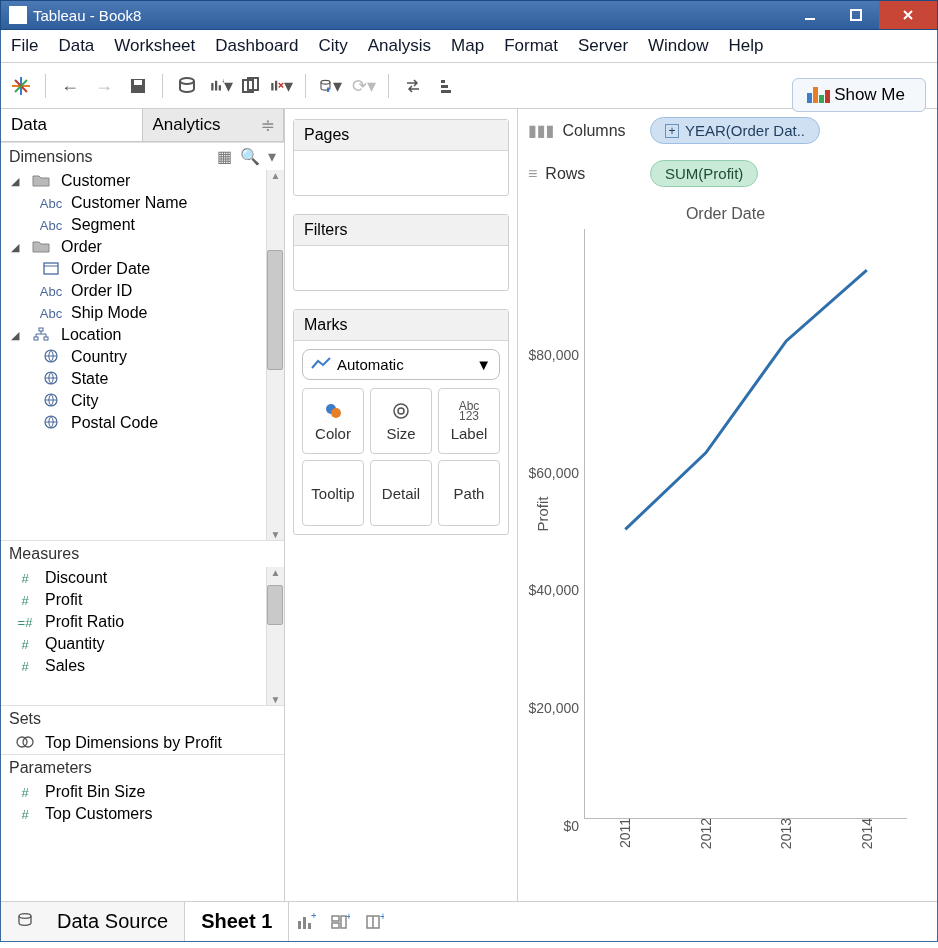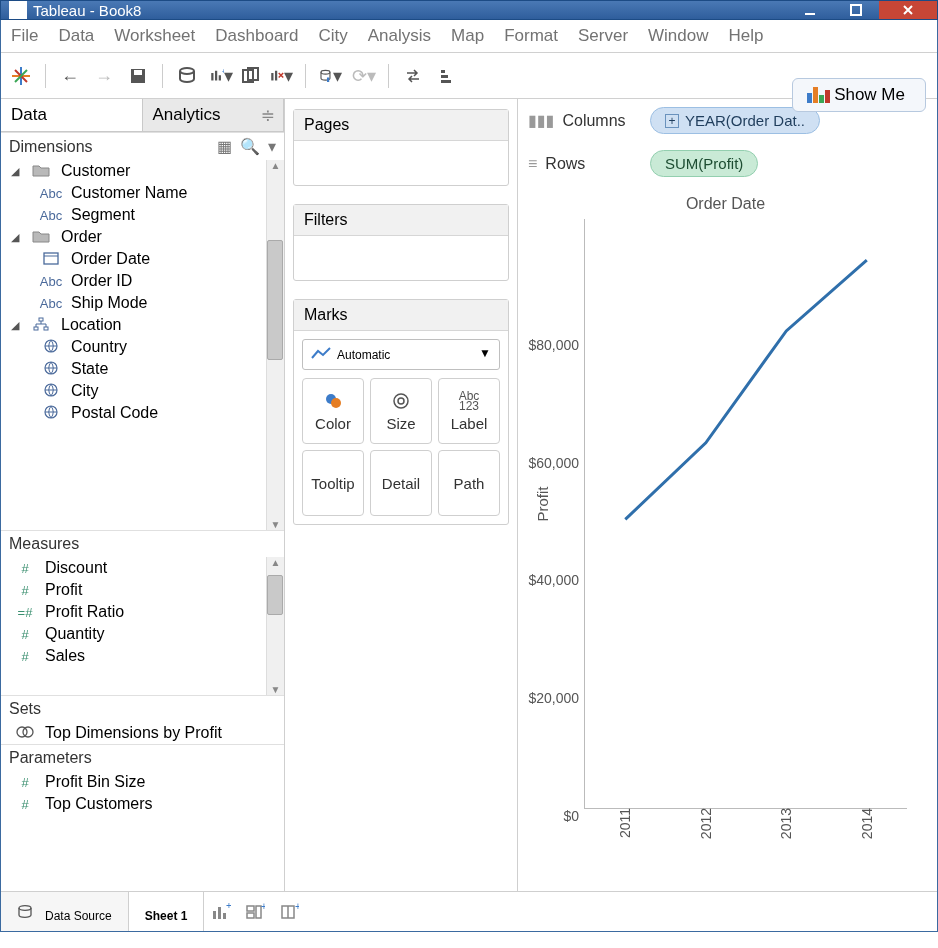--- a/index.html
+++ b/index.html
@@ -1,36 +1,36 @@
 <!DOCTYPE html>
 <html><head>
 <meta charset="utf-8">
 <style>
   * { box-sizing: border-box; font-family: "Segoe UI", Arial, sans-serif; }
   html, body { margin:0; padding:0; }
   body { background:#fff; width:938px; height:948px; overflow:hidden; }
 
   
   .titlebar {
-    height:20px;
+    height:30px;
     background:linear-gradient(#4a79b5,#2f5e9c);
     display:flex; align-items:center; padding-left:8px; color:#fff;
     border:1px solid #1c4b85;
   }
   .titlebar .icon { width:18px; height:18px; margin-right:6px; background:#fff; display:inline-block; }
   .titlebar .title { font-size:15px; flex:1; }
   .winbtns { display:flex; height:100%; }
   .winbtn { width:46px; display:flex; align-items:center; justify-content:center; color:#fff; font-size:14px; }
   .winbtn.close { background:#c74636; width:58px; }
   .winbtn svg { width:14px; height:14px; }
 
   .appframe { border:1px solid #3b6aa0; border-top:none; height:912px; background:#fff; display:flex; flex-direction:column; }
 
   
-  .menubar { display:flex; padding:6px 10px; gap:20px; font-size:17px; color:#737373; border-bottom:1px solid #d0d0d0; }
+  .menubar { display:flex; padding:6px 10px; gap:20px; font-size:17px; color:#0f172a; border-bottom:1px solid #d0d0d0; }
   .menubar span { cursor:default; }
 
   
   .toolbar { display:flex; align-items:center; padding:4px 8px; gap:10px; height:46px; border-bottom:1px solid #d0d0d0; }
   .tbicon { width:24px; height:24px; display:flex; align-items:center; justify-content:center; color:#555; font-size:18px; }
   .tbgroup { display:flex; align-items:center; gap:6px; }
   .tbsep { width:1px; height:24px; background:#ccc; margin:0 2px; }
   .showme { position:absolute; right:12px; top:78px; background:#f4f7fb; border:1px solid #b7c9df; border-radius:6px; padding:6px 20px 6px 14px; display:flex; align-items:center; gap:3px; font-size:17px; }
   .showme .bars span{ display:inline-block; width:5px; margin-right:1px;}
   .showme .bars span:nth-child(1){height:10px;background:#3d7cc9;}
@@ -58,21 +58,21 @@
   .indent1{ padding-left:36px;}
   .scroll-track{ position:absolute; right:0; top:0; bottom:0; width:18px; background:#f0f0f0; border-left:1px solid #ddd;}
   .scroll-thumb{ position:absolute; right:1px; width:16px; background:#c9c9c9; border:1px solid #aaa; border-radius:2px;}
   .dp-list-wrap{ position:relative; }
 
   
   .center { width:232px; padding:10px 8px; display:flex; flex-direction:column; gap:18px; }
   .card { border:1px solid #cfcfcf; border-radius:3px; background:#fff; }
   .card .hd { background:#f1f1f1; padding:6px 10px; font-size:16px; border-bottom:1px solid #d6d6d6;}
   .card .bd { min-height:44px; padding:8px 8px; }
-  .marks-sel { border:1px solid #bfbfbf; border-radius:3px; margin:8px; padding:6px 8px; display:flex; justify-content:space-between; font-size:12px;}
+  .marks-sel { border:1px solid #bfbfbf; border-radius:8px; margin:8px; padding:6px 8px; display:flex; justify-content:space-between; font-size:15px;}
   .markgrid{ display:grid; grid-template-columns:repeat(3,1fr); gap:6px; padding:0 8px 8px;}
   .markcell{ border:1px solid #cfcfcf; border-radius:4px; height:66px; display:flex; flex-direction:column; align-items:center; justify-content:center; font-size:15px; color:#333; gap:4px;}
   .markcell .mi{ font-size:18px; color:#555; height:20px;}
 
   
   .view { flex:1; display:flex; flex-direction:column; border-left:1px solid #cfcfcf; }
   .shelf { display:flex; align-items:center; gap:12px; padding:8px 10px; }
   .shelf-lbl { width:110px; font-size:16px; color:#333; display:flex; align-items:center; gap:8px;}
   .pill { border-radius:14px; padding:4px 14px; font-size:15px; display:inline-flex; align-items:center; gap:6px;}
   .pill.blue{ background:#cfe0f3; border:1px solid #9cbfe3; color:#1f3d5c;}
@@ -80,21 +80,21 @@
   .chartarea{ flex:1; position:relative; padding:10px 10px 4px 6px;}
   .chart-title{ text-align:center; font-size:16px; color:#555; margin-bottom:6px;}
   .plot{ position:relative; width:100%; height:590px; border-left:1px solid #bbb; border-bottom:1px solid #bbb; margin-left:60px; width:calc(100% - 80px);}
   .ylabel{ position:absolute; left:0px; top:50%; transform:rotate(-90deg) translateX(50%); transform-origin:left top; font-size:15px; color:#555;}
   .ytick{ position:absolute; right:100%; padding-right:6px; font-size:14px; color:#555; transform:translateY(50%);}
   .xtick{ position:absolute; top:100%; padding-top:6px; font-size:14px; color:#555; writing-mode:vertical-rl; transform:rotate(180deg);}
   svg.line{ position:absolute; left:0; top:0; width:100%; height:100%; }
 
   
   .bottom{ height:40px; border-top:1px solid #cfcfcf; display:flex; align-items:stretch;}
-  .btab{ padding:8px 16px; font-size:12px; border-right:1px solid #cfcfcf; display:flex; align-items:flex-end; gap:12px; background:#f6f6f6;}
+  .btab{ padding:8px 16px; font-size:20px; border-right:1px solid #cfcfcf; display:flex; align-items:flex-start; gap:24px; background:#f6f6f6;}
   .btab.active{ background:#fff; font-weight:600;}
   .bicon{ width:34px; display:flex; align-items:center; justify-content:center; font-size:16px; color:#555;}
 </style>
 </head>
 <body>
 
 <div class="titlebar">
   <span class="icon"></span>
   <span class="title">Tableau - Book8</span>
   <div class="winbtns">

